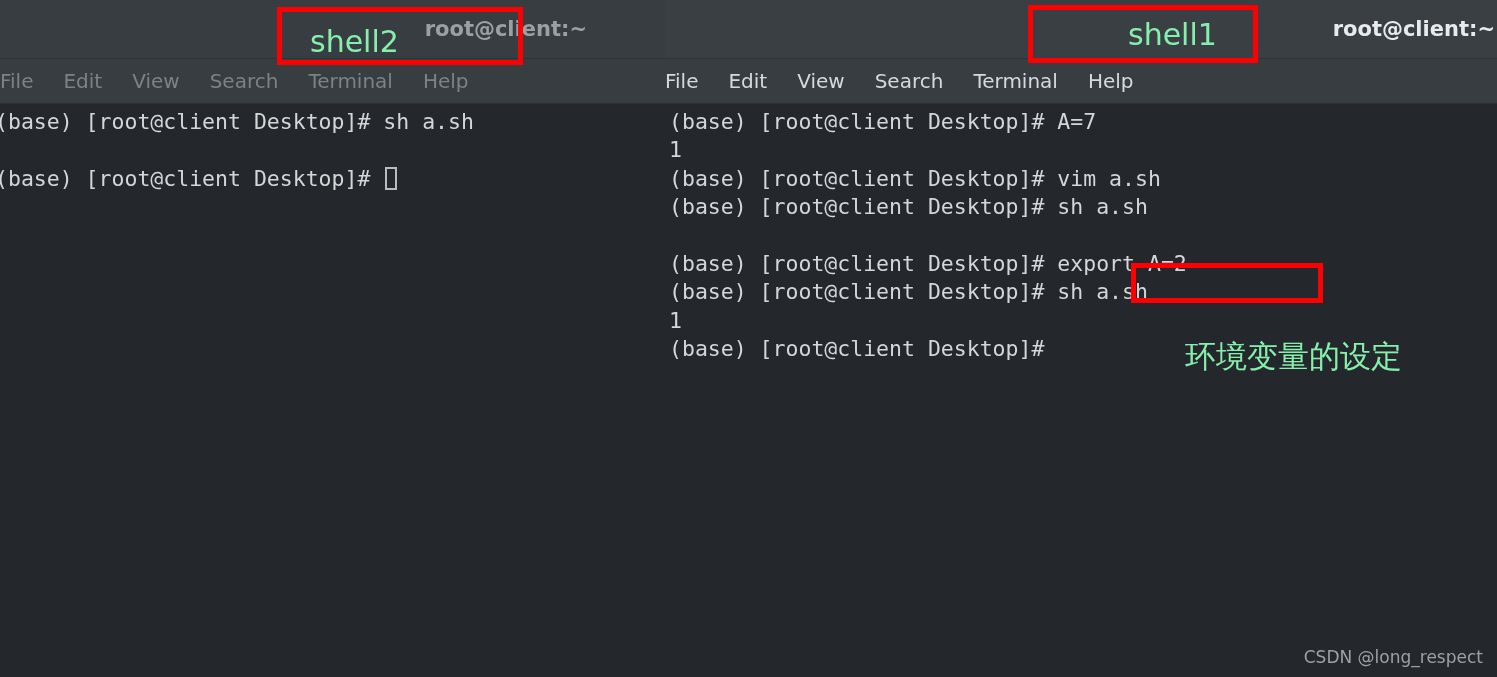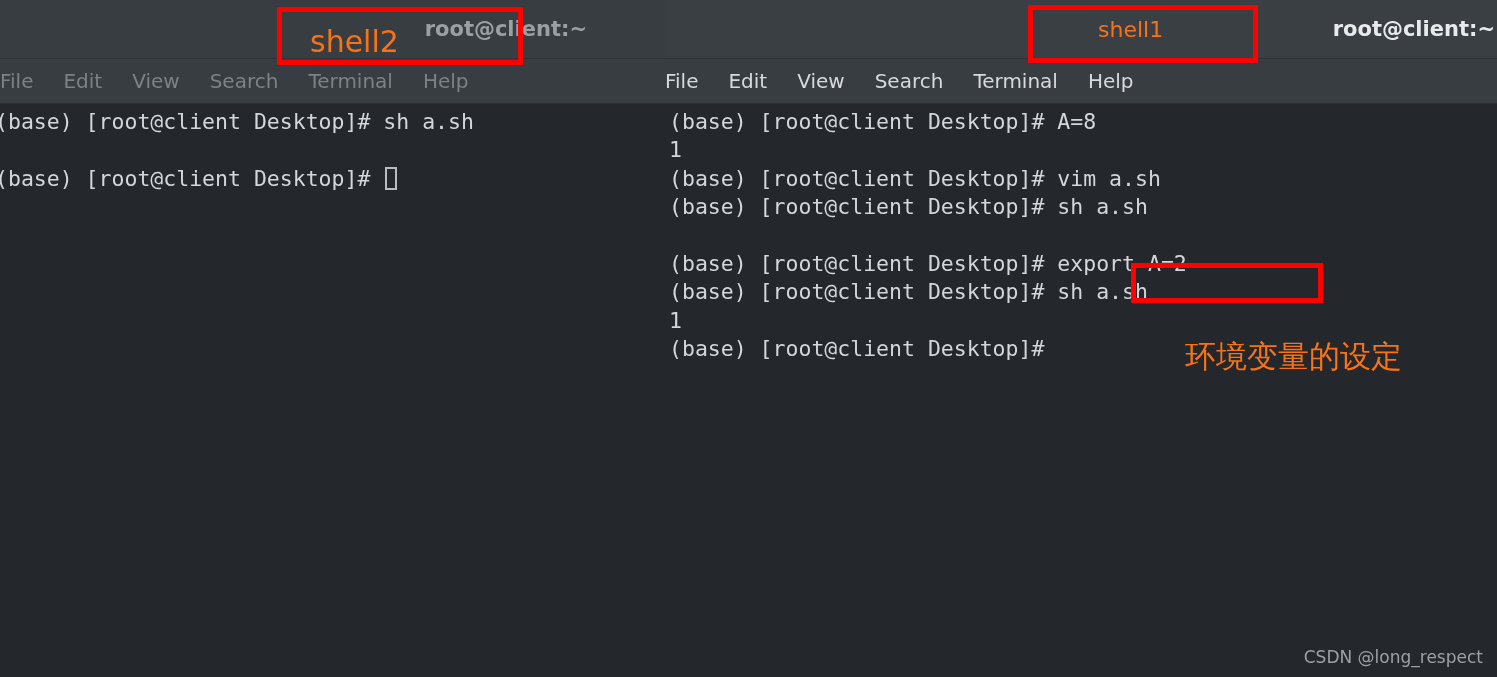--- a/index.html
+++ b/index.html
@@ -107,31 +107,31 @@
 
   
   .annot-box {
     position: absolute;
     border: 5px solid #fe0000;
     box-sizing: border-box;
     pointer-events: none;
   }
   .annot-label {
     position: absolute;
-    color: #f97316;
+    color: #86efac;
     font-family: "DejaVu Sans", sans-serif;
     white-space: nowrap;
   }
   #annot-shell2-box { left: 277px;  top: 7px;   width: 246px; height: 58px; }
   #annot-shell2-label {
     left: 310px; top: 24px; font-size: 30px;
   }
   #annot-shell1-box { left: 1028px; top: 5px;   width: 230px; height: 58px; }
   #annot-shell1-label {
-    left: 1098px; top: 17px; font-size: 22px;
+    left: 1128px; top: 17px; font-size: 30px;
   }
   #annot-export-box { left: 1131px; top: 263px; width: 192px; height: 40px; }
   #annot-cn-label {
     left: 1185px; top: 336px;
     font-size: 31px;
     font-family: "DejaVu Sans", sans-serif;
   }
 
   
   #watermark {
@@ -181,21 +181,21 @@
     <div class="menubar">
       <span class="menu-item">File</span>
       <span class="menu-item">Edit</span>
       <span class="menu-item">View</span>
       <span class="menu-item">Search</span>
       <span class="menu-item">Terminal</span>
       <span class="menu-item">Help</span>
     </div>
 
     <div class="term-body">
-      <div class="term-line">(base) [root@client Desktop]# A=8</div>
+      <div class="term-line">(base) [root@client Desktop]# A=7</div>
       <div class="term-line">1</div>
       <div class="term-line">(base) [root@client Desktop]# vim a.sh</div>
       <div class="term-line">(base) [root@client Desktop]# sh a.sh</div>
       <div class="term-line"></div>
       <div class="term-line">(base) [root@client Desktop]# export A=2</div>
       <div class="term-line">(base) [root@client Desktop]# sh a.sh</div>
       <div class="term-line">1</div>
       <div class="term-line">(base) [root@client Desktop]# </div>
     </div>
   </div>

